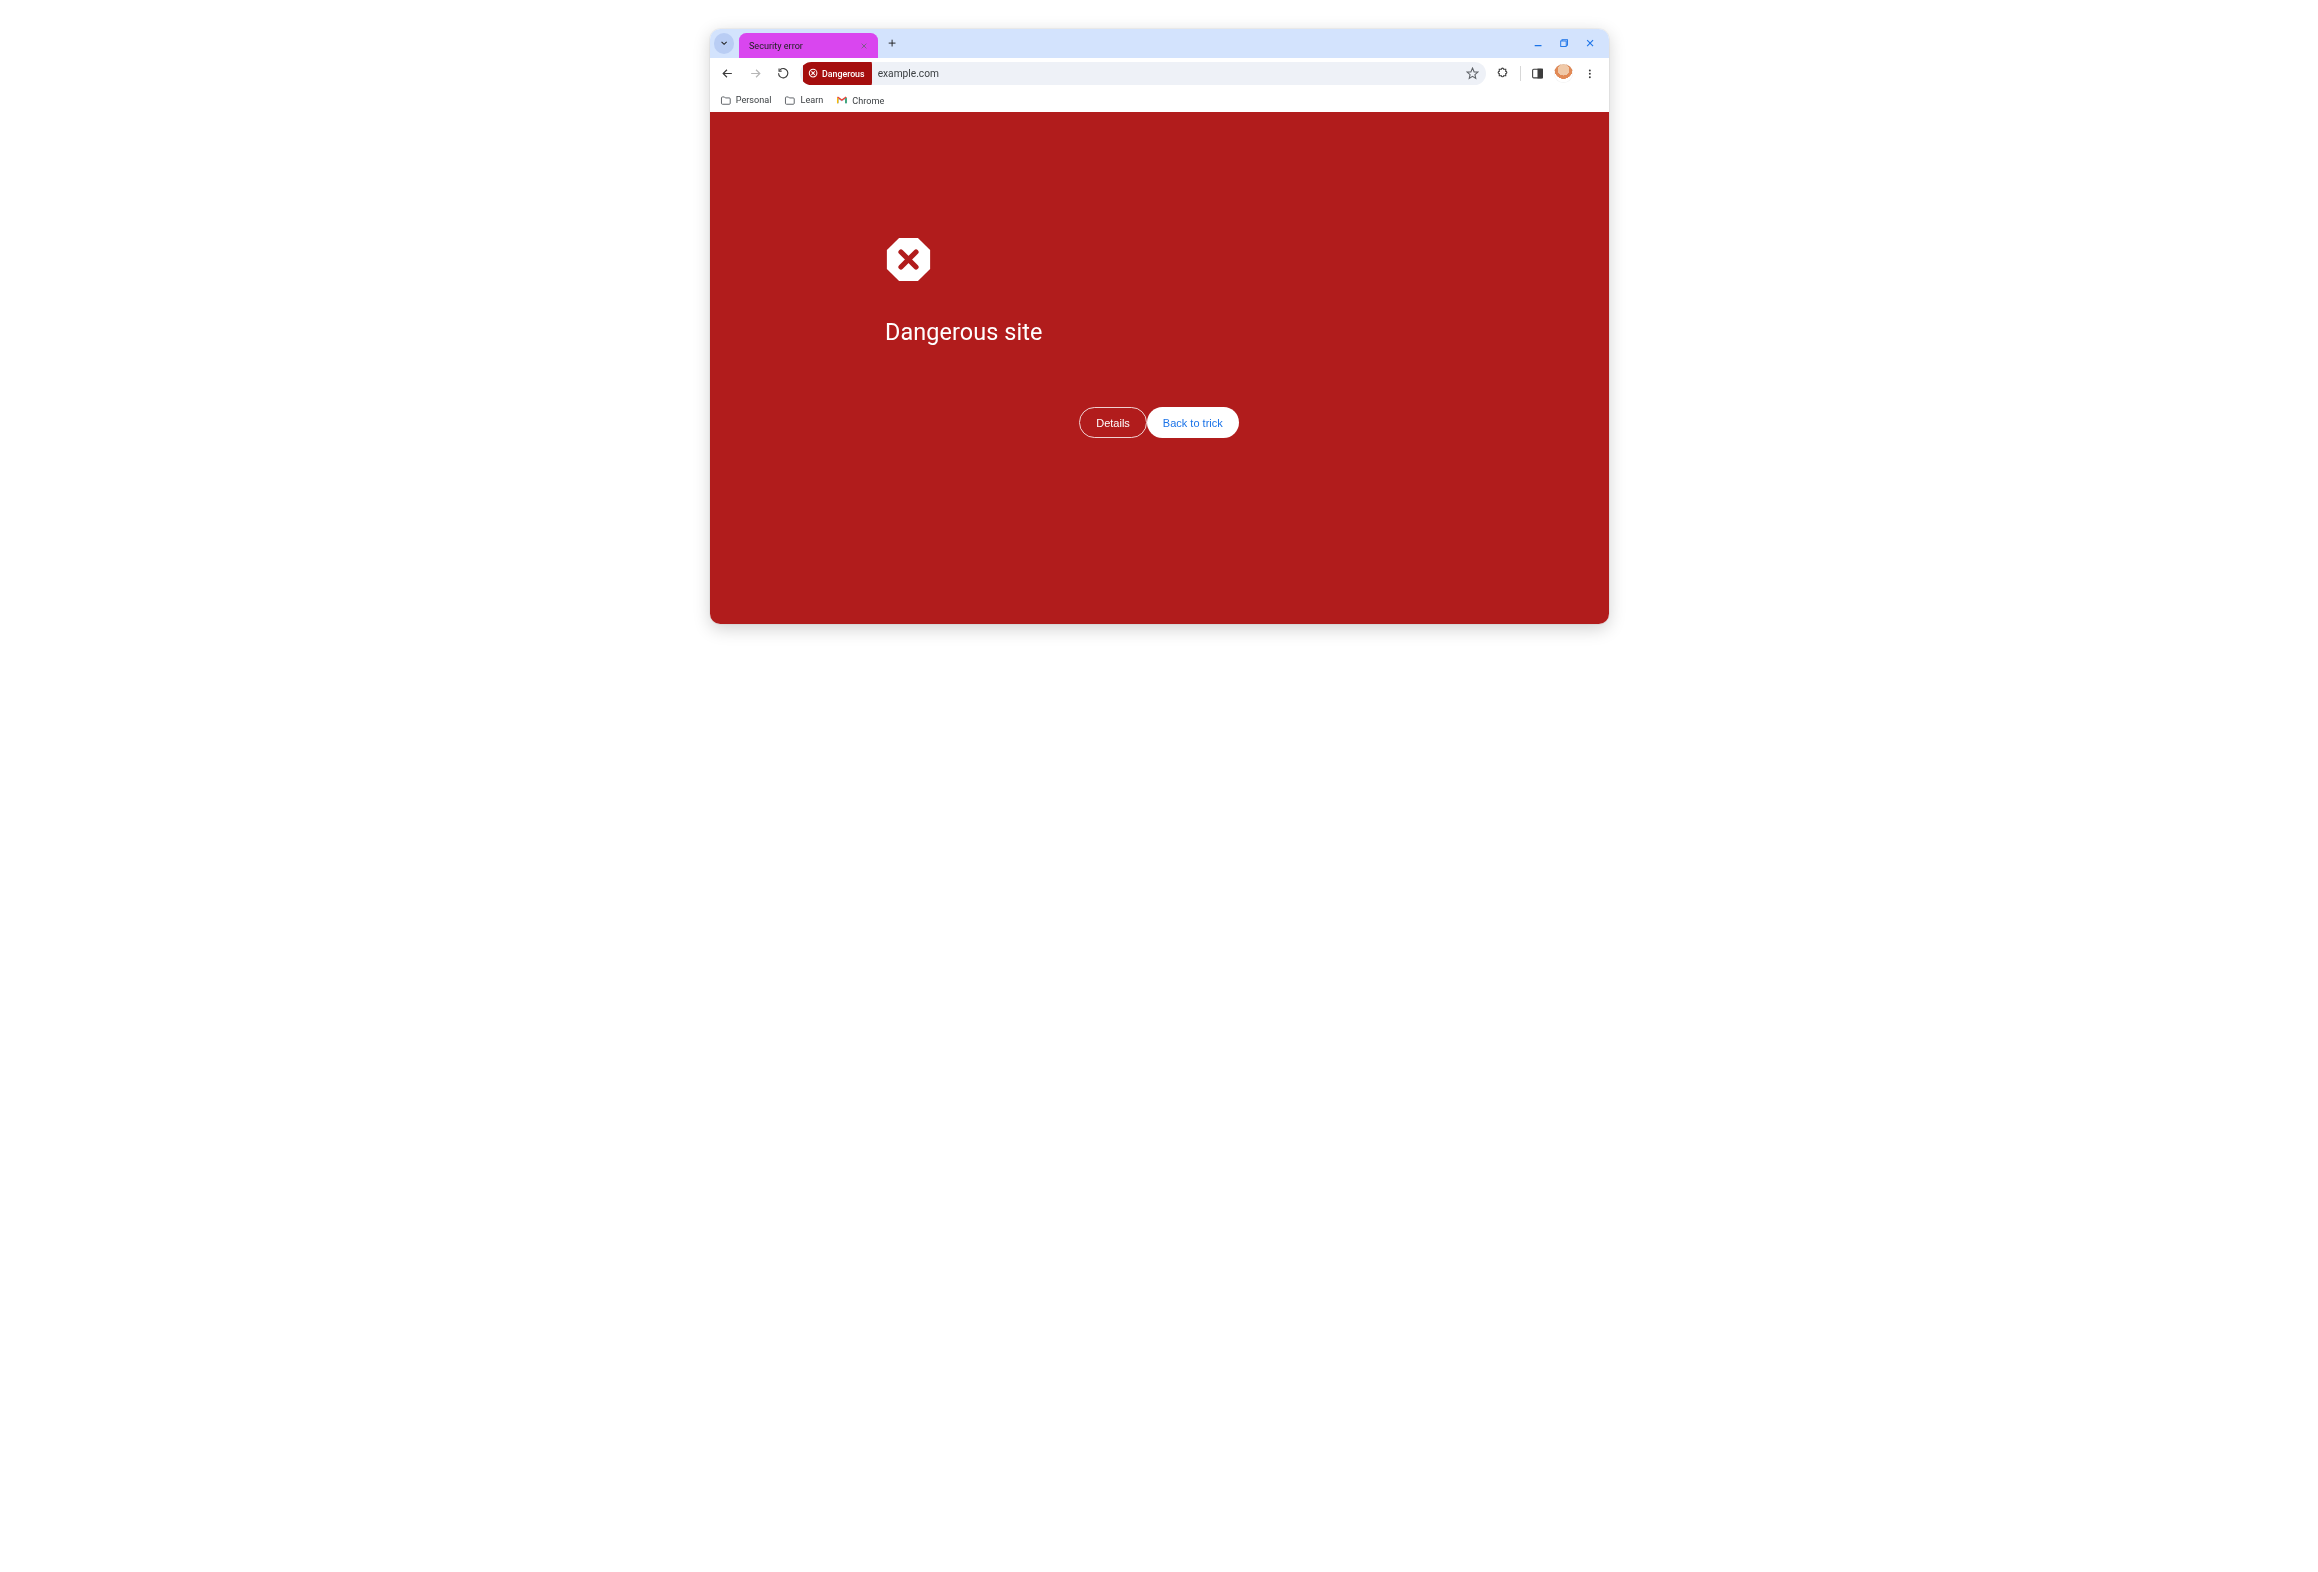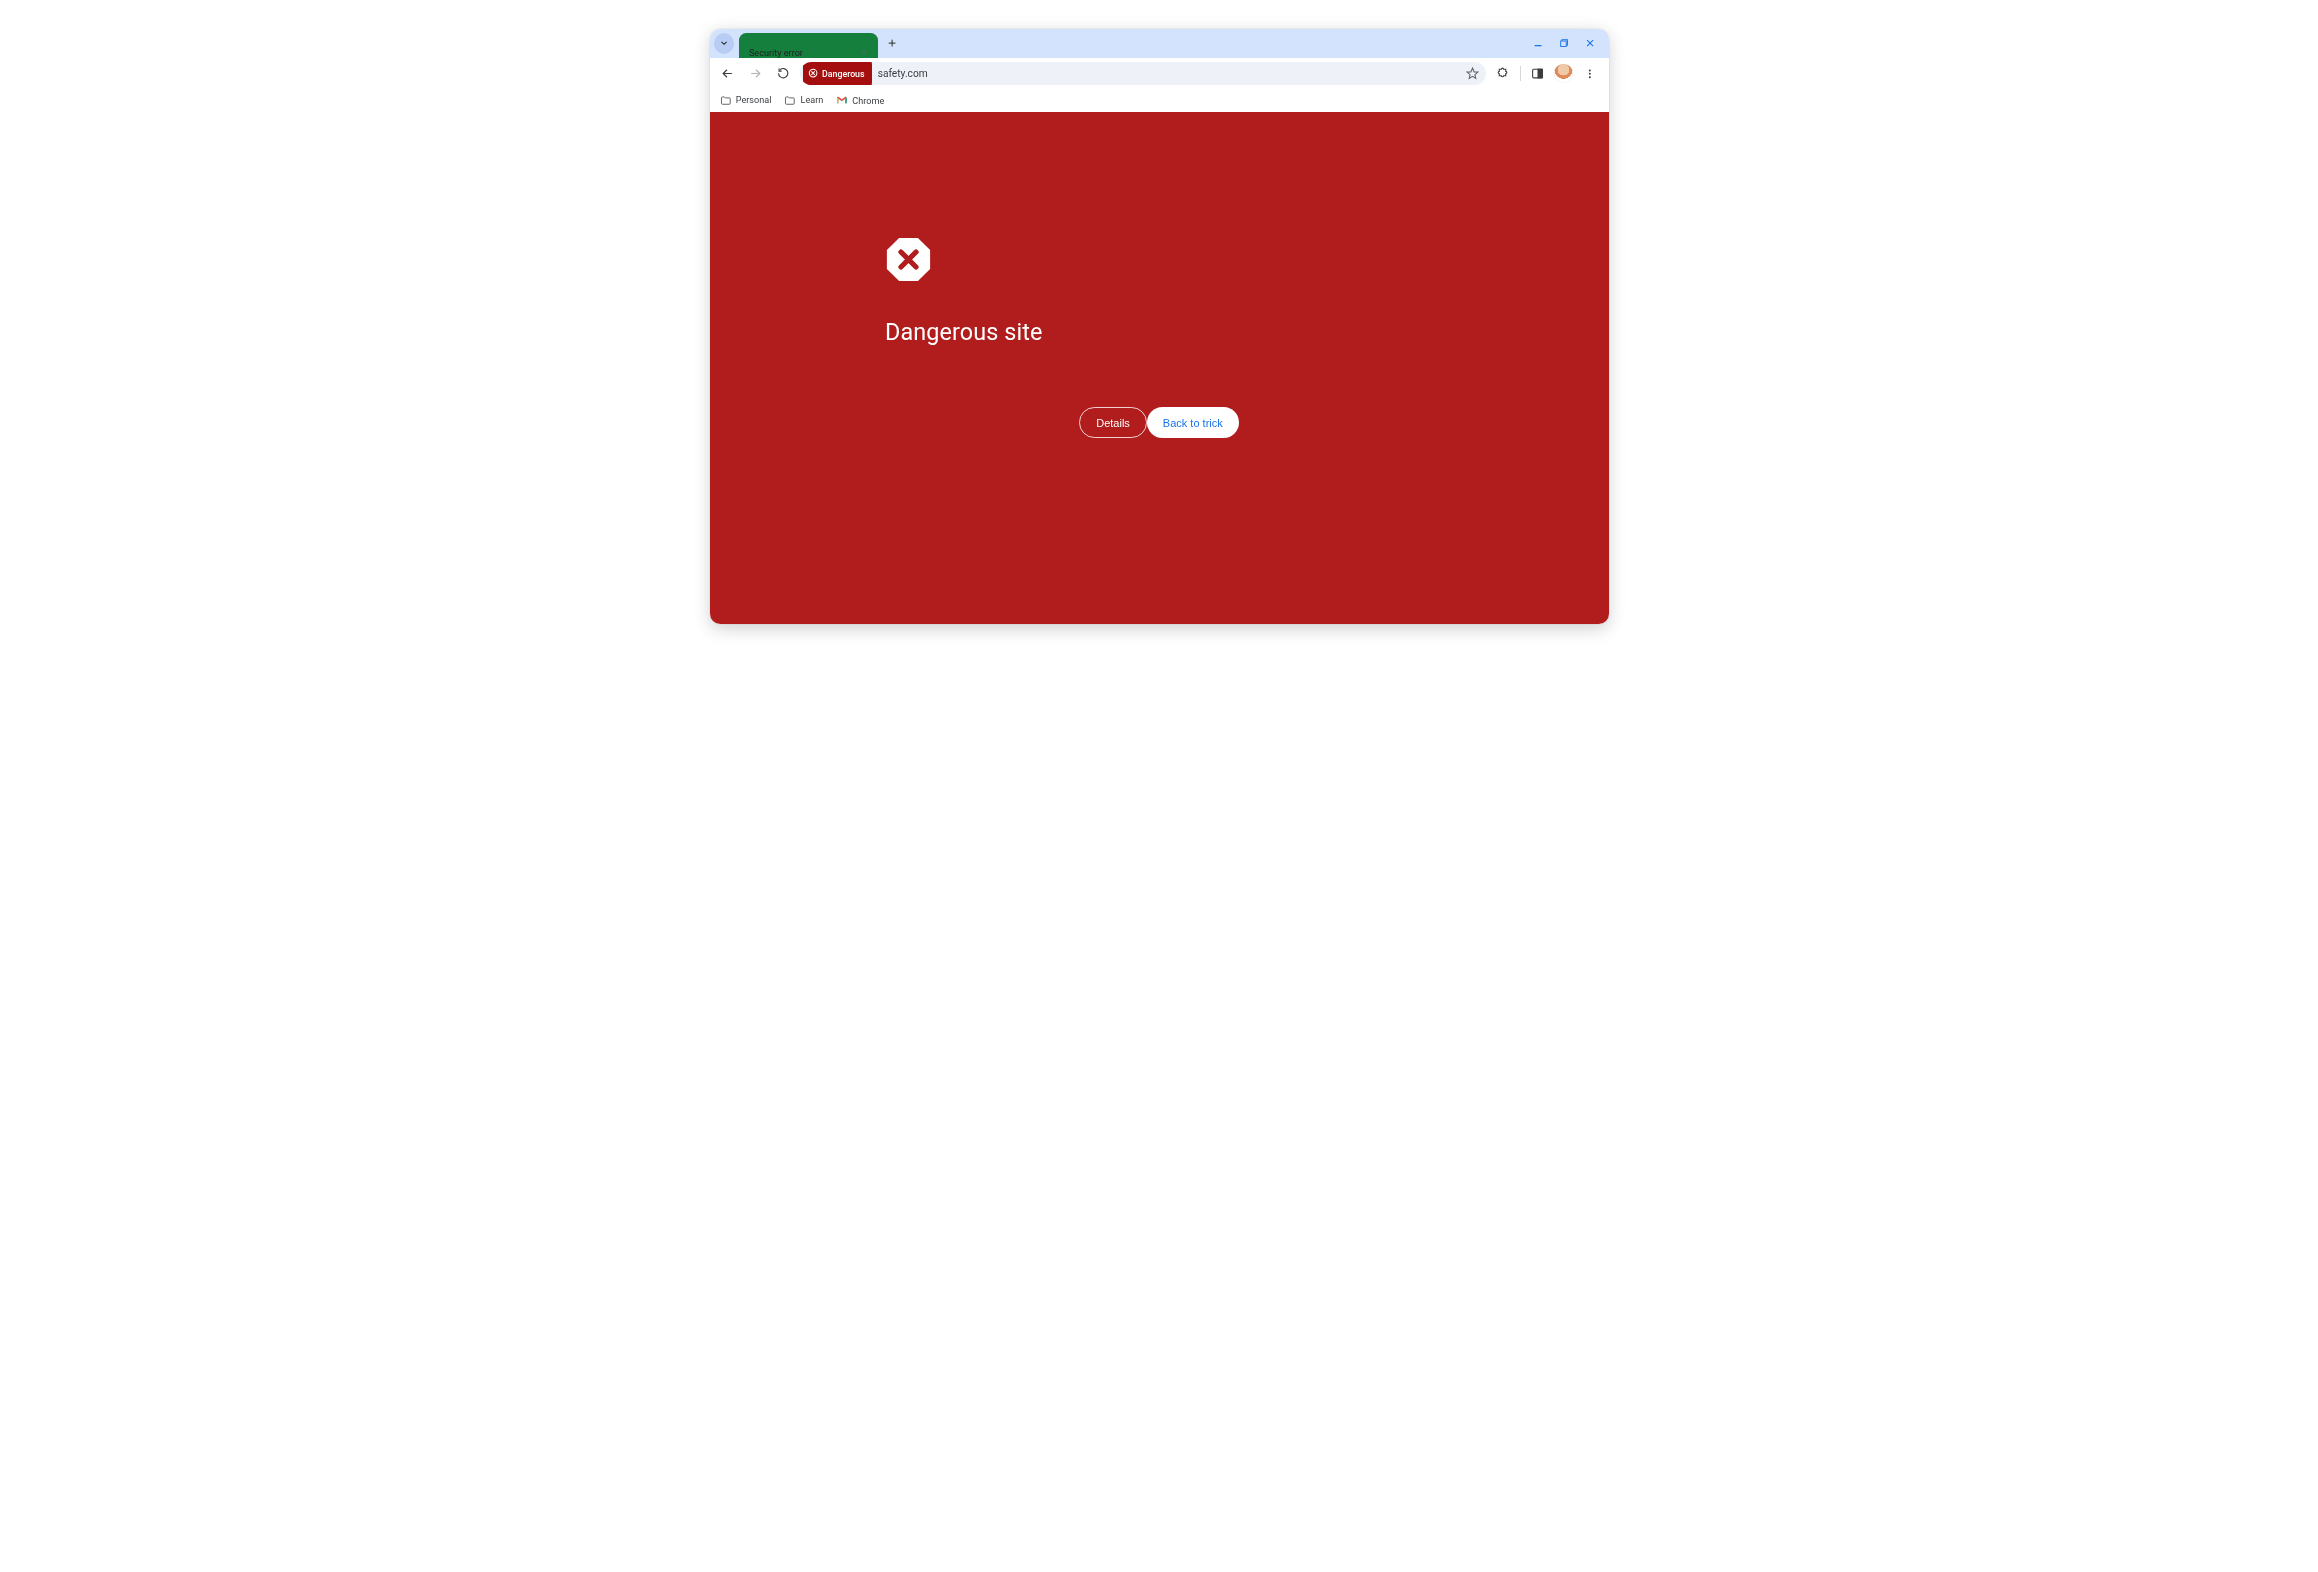--- a/index.html
+++ b/index.html
@@ -35,26 +35,26 @@
   }
   .search-tabs {
     width: 20.5px; height: 20.5px;
     border-radius: 50%;
     background: #b9cdf4;
     display:flex; align-items:center; justify-content:center;
     color:#1f1f1f;
     cursor:pointer;
   }
   .tab {
-    background: #15803d;
+    background: #d946ef;
     height: 25px;
     min-width: 139px;
     border-radius: 7.3px 7.3px 0 0;
     display: flex;
-    align-items: flex-end;
+    align-items: center;
     padding: 0 7.3px 0 10.2px;
     gap: 5.8px;
     font-size: 9.1px;
     color: #202124;
     margin-top: 4.4px;
     position: relative;
   }
   .tab-title { flex: 1; white-space: nowrap; overflow: hidden; text-overflow: ellipsis; }
   .tab-close {
     width: 13px; height: 13px; display:flex;align-items:center;justify-content:center;
@@ -283,21 +283,21 @@
 
     <div class="omnibox">
       <div class="danger-chip">
         <svg viewBox="0 0 24 24" fill="none" stroke="#fff" stroke-width="2.4">
             <circle cx="12" cy="12" r="9"></circle>
             <line x1="8" y1="8" x2="16" y2="16"></line>
             <line x1="16" y1="8" x2="8" y2="16"></line>
           </svg>
         <span>Dangerous</span>
       </div>
-      <span class="url-text">safety.com</span>
+      <span class="url-text">example.com</span>
       <div class="omni-right">
         <div class="icon-btn" style="width:19px;height:19px" title="Bookmark this tab">
           <svg width="13" height="13" viewBox="0 0 24 24" fill="none" stroke="#5f6368" stroke-width="2">
               <polygon points="12 2 15 9 22 9.3 16.5 14 18 21 12 17.3 6 21 7.5 14 2 9.3 9 9"></polygon>
             </svg>
         </div>
       </div>
     </div>
 
     <div class="toolbar-right">

